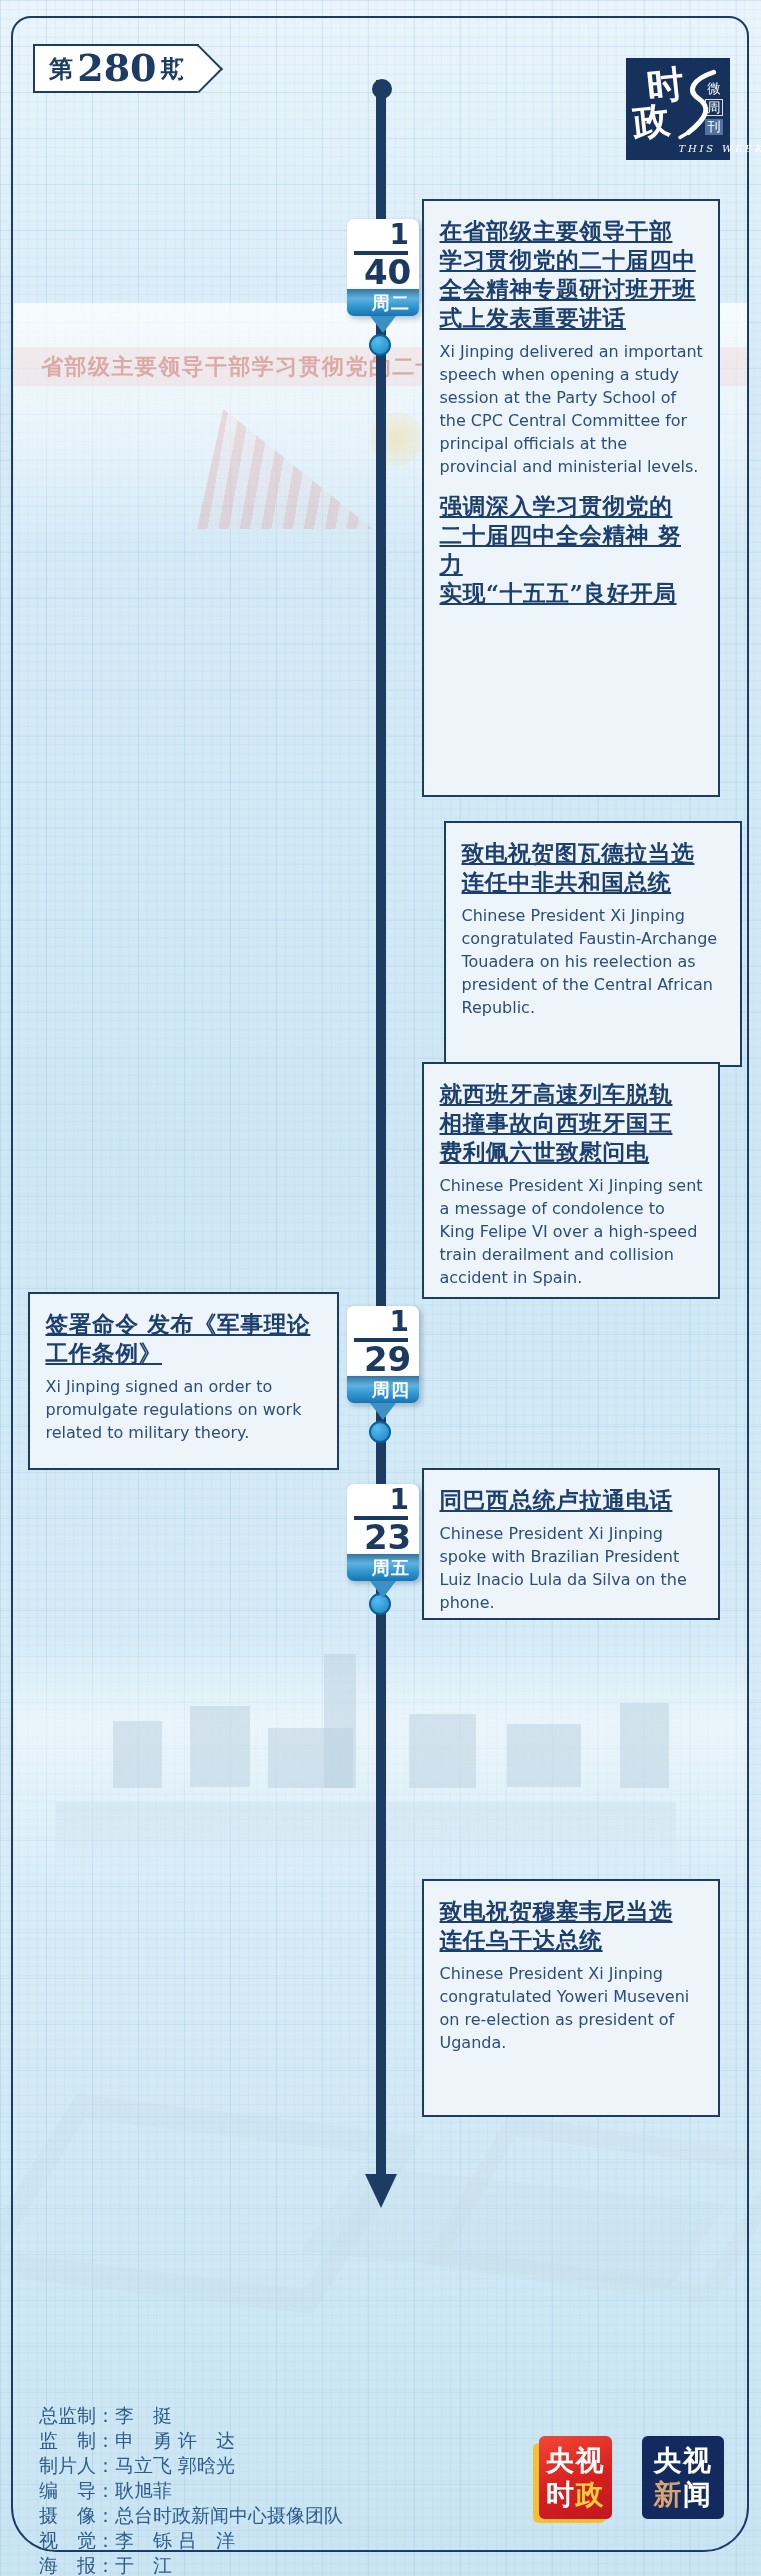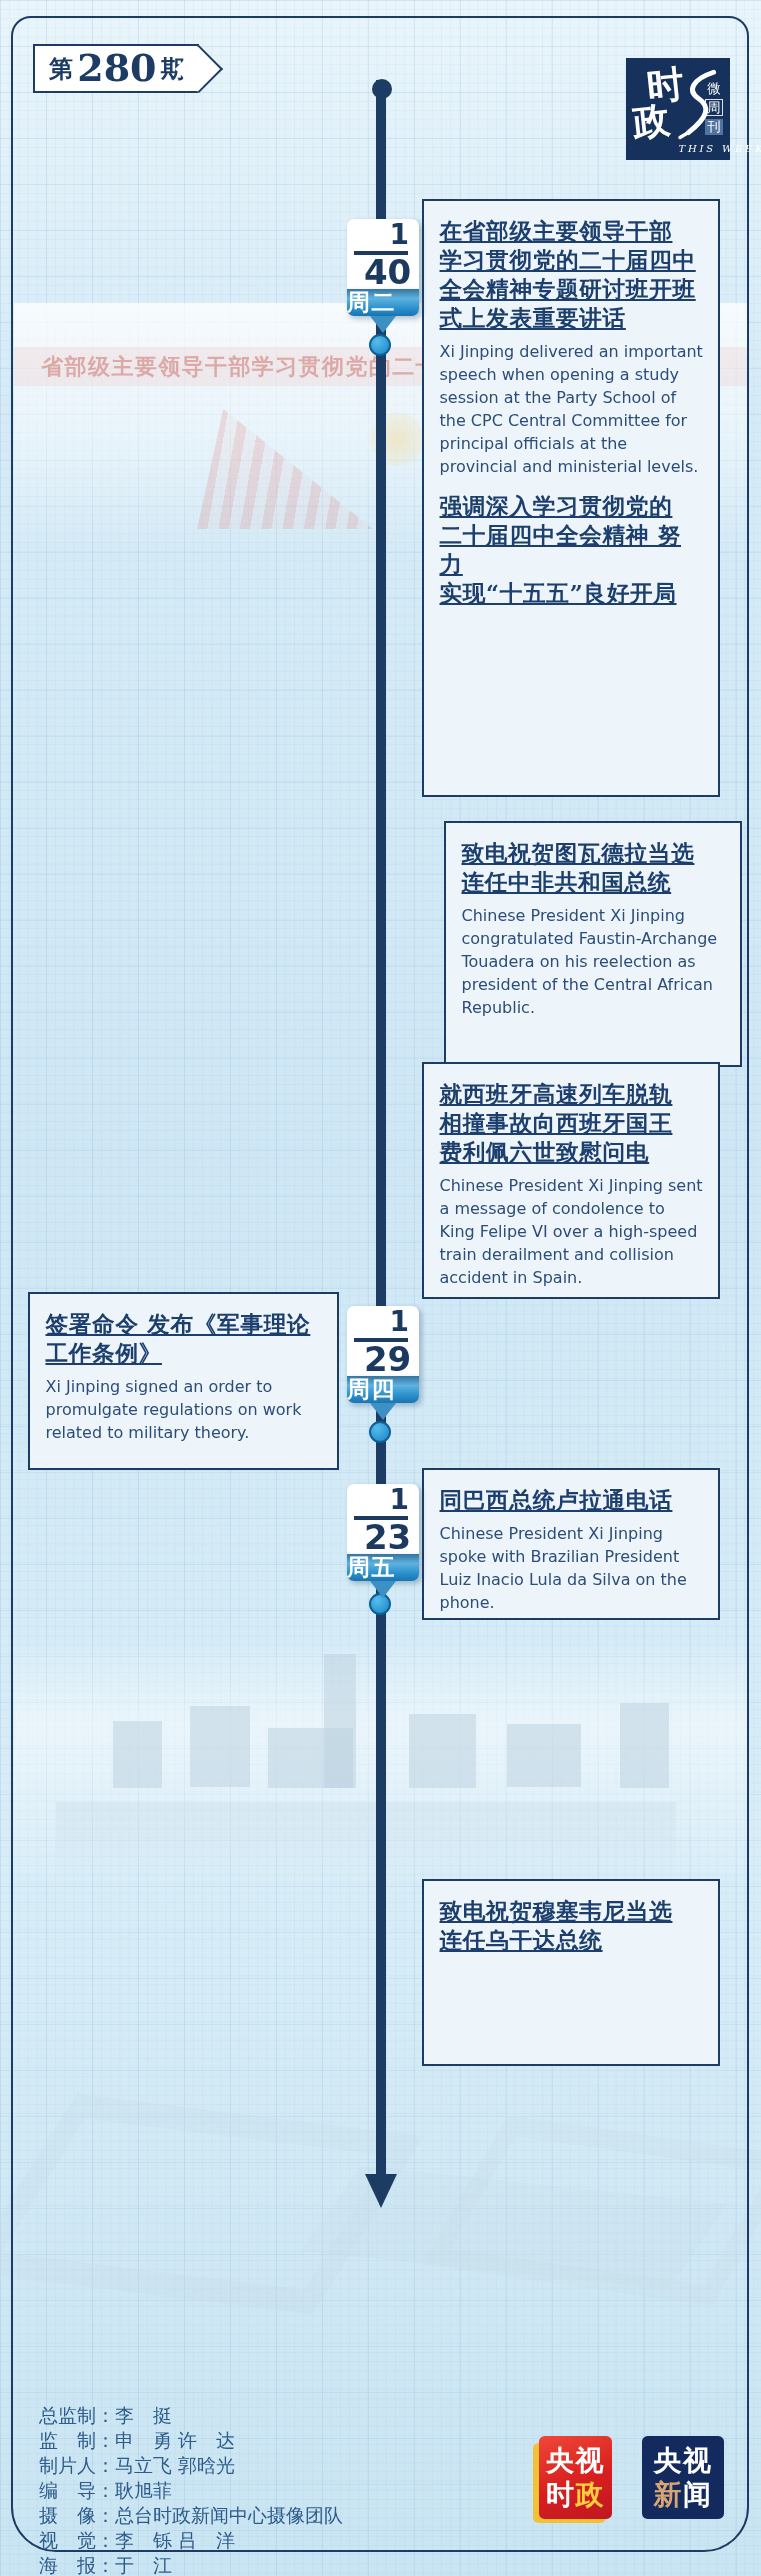--- a/index.html
+++ b/index.html
@@ -67,24 +67,24 @@
         border-left:16px solid transparent;border-right:16px solid transparent;border-top:34px solid #1d3c64;}
   .tl-dot{position:absolute;left:369px;width:18.3px;height:18.3px;border-radius:50%;
         background:radial-gradient(circle at 35% 30%,#55bdee,#1b84c4);border:2.8px solid #0f5f97;box-sizing:content-box;}
   
   .marker{position:absolute;left:347px;width:72px;z-index:4;}
   .m-white{background:#fff;border-radius:7px 7px 0 0;height:70px;padding-top:1.4px;box-sizing:border-box;
         box-shadow:2.1px 2.1px 5px rgba(25,60,95,.28);}
   .m-month{display:block;text-align:right;padding-right:10px;font-size:28px;font-weight:bold;color:#1c3a60;line-height:30px;}
   .m-line{height:3.5px;background:#1c3a60;margin:0.7px 11.3px 0.7px 7px;}
   .m-day{display:block;text-align:right;padding-right:7.8px;font-size:34px;font-weight:bold;color:#1c3a60;line-height:34px;}
-  .m-week{height:27px;border-radius:0 0 7px 7px;text-align:left;padding-right:8.5px;box-sizing:border-box;
+  .m-week{height:27px;border-radius:0 0 7px 7px;text-align:right;padding-right:8.5px;box-sizing:border-box;
         background:linear-gradient(180deg,#35749f 0%,#5db2e0 35%,#2a90cb 72%,#1874b2 100%);
-        color:#fff;font-size:23px;font-weight:bold;line-height:27px;letter-spacing:1.4px;
-        box-shadow:2.1px 2.1px 5px rgba(25,60,95,.28);font-family:Liberation Serif, serif;}
+        color:#fff;font-size:18px;font-weight:bold;line-height:27px;letter-spacing:1.4px;
+        box-shadow:2.1px 2.1px 5px rgba(25,60,95,.28);}
   .m-tri{position:absolute;left:50%;transform:translateX(-50%);top:97px;width:0;height:0;
         border-left:13.4px solid transparent;border-right:13.4px solid transparent;border-top:17px solid #3c90c3;}
   
   .card{position:absolute;background:#edf5fa;border:2.1px solid #1d3c64;box-sizing:border-box;
         padding:15.5px 14px 0 15.5px;overflow:hidden;z-index:3;}
   .zh{font-family:"DejaVu Serif",serif;font-weight:bold;font-size:22.6px;line-height:29px;color:#1d3f6e;
         letter-spacing:0.7px;white-space:pre-line;margin:0 0 7px 0;text-decoration:underline;}
   .en{font-family:"DejaVu Sans",sans-serif;font-size:16px;line-height:23px;color:#2c4d79;margin:0 0 14px 0;}
   
   .credits{position:absolute;left:39px;top:2380px;z-index:3;margin-top:23px;}
@@ -218,23 +218,24 @@
 工作条例》</p>
     <p class="en">Xi Jinping signed an order to promulgate regulations on work related to military theory.</p>
   </div>
 
   <div class="card" style="left:422px;top:1468px;width:298px;height:152px;">
     <p class="zh">同巴西总统卢拉通电话</p>
     <p class="en">Chinese President Xi Jinping spoke with Brazilian President Luiz Inacio Lula da Silva on the phone.</p>
   </div>
 
 
-  <div class="card" style="left:422px;top:1879px;width:298px;height:187px;">
+  <div class="card" style="left:422px;top:1879px;width:298px;height:238px;">
     <p class="zh">致电祝贺穆塞韦尼当选
 连任乌干达总统</p>
+    <p class="en">Chinese President Xi Jinping congratulated Yoweri Museveni on re-election as president of Uganda.</p>
   </div>
 
   <div class="credits">
     <div class="credit-line">总监制：李　挺</div>
     <div class="credit-line">监　制：申　勇 许　达</div>
     <div class="credit-line">制片人：马立飞 郭晗光</div>
     <div class="credit-line">编　导：耿旭菲</div>
     <div class="credit-line">摄　像：总台时政新闻中心摄像团队</div>
     <div class="credit-line">视　觉：李　铄 吕　洋</div>
     <div class="credit-line">海　报：于　江</div>

